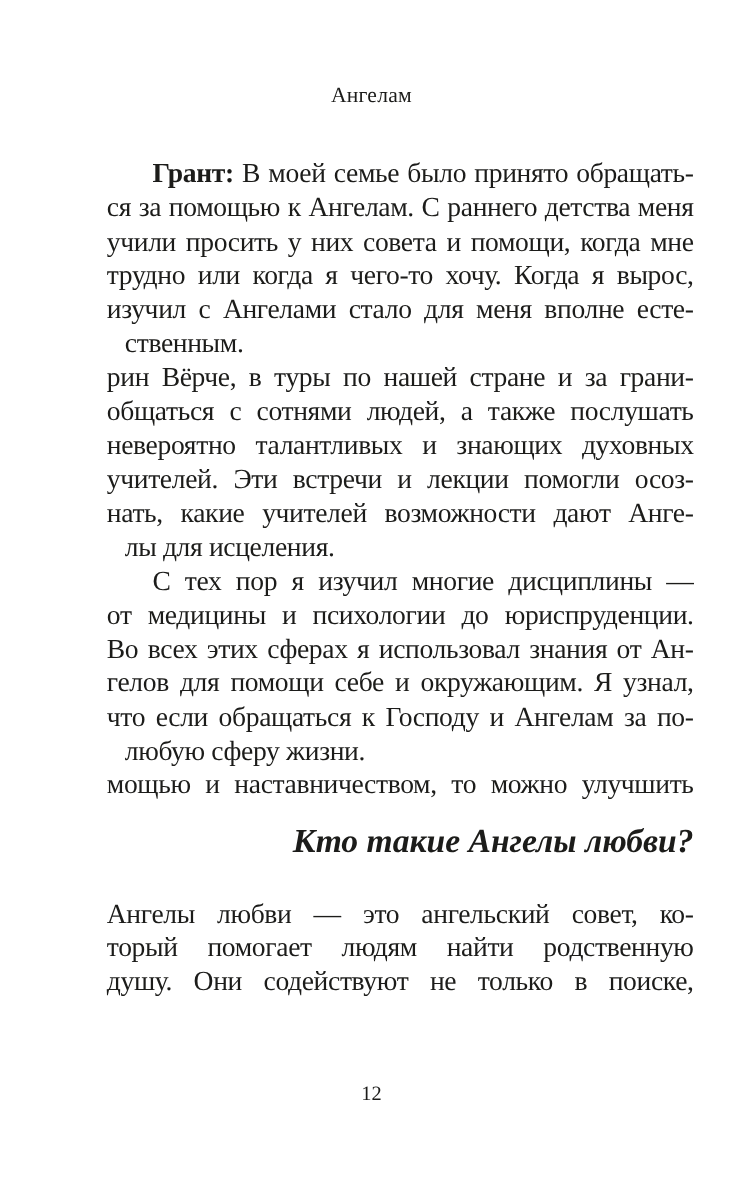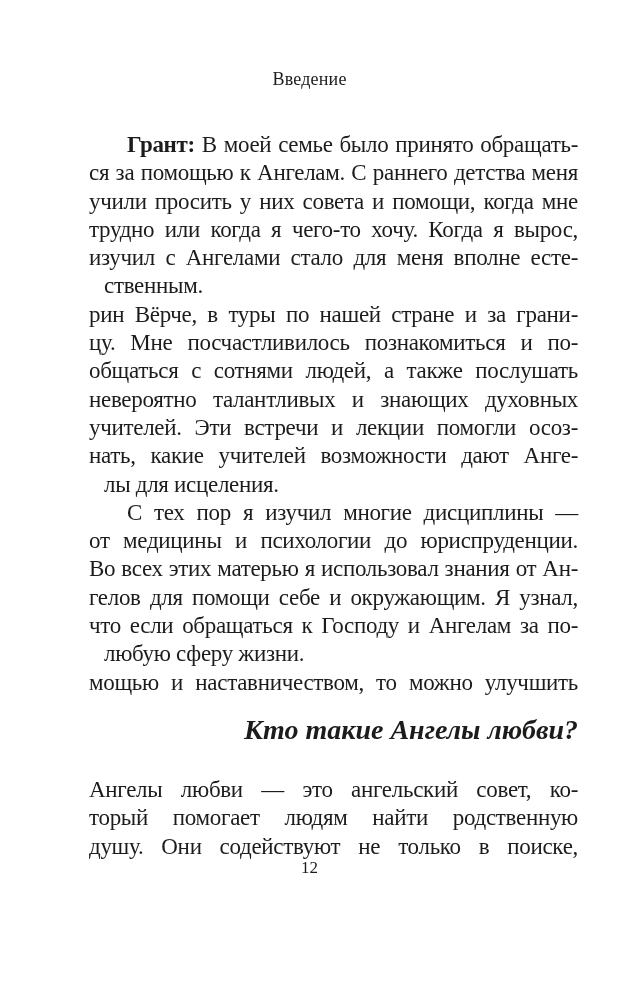--- a/index.html
+++ b/index.html
@@ -57,56 +57,55 @@
     margin: 16px 0 29px 0;
     text-align: right;
     font-size: 28px;
     line-height: 34px;
     font-weight: bold;
     font-style: italic;
     letter-spacing: 0;
   }
   .page-number {
     position: absolute;
-    top: 857px;
+    top: 901px;
     left: 0;
     width: 619px;
     text-align: center;
     font-size: 17px;
     line-height: 22px;
   }
 </style>
 </head>
 <body>
 
 <div class="page">
-  <div class="running-header">Введение</div>
+  <div class="running-header">Ангелам</div>
 
   <div class="body-text">
       <div class="paragraph">
         <div class="line indented"><b>Грант:</b> В моей семье было принято обращать-</div>
         <div class="line">ся за помощью к Ангелам. С раннего детства меня</div>
         <div class="line">учили просить у них совета и помощи, когда мне</div>
         <div class="line">трудно или когда я чего-то хочу. Когда я вырос,</div>
         <div class="line">изучил с Ангелами стало для меня вполне есте-</div>
         <div class="line last-line">ственным.</div>
       </div>
       <div class="paragraph">
         <div class="line">рин Вёрче, в туры по нашей стране и за грани-</div>
-        <div class="line">цу. Мне посчастливилось познакомиться и по-</div>
         <div class="line">общаться с сотнями людей, а также послушать</div>
         <div class="line">невероятно талантливых и знающих духовных</div>
         <div class="line">учителей. Эти встречи и лекции помогли осоз-</div>
         <div class="line">нать, какие учителей возможности дают Анге-</div>
         <div class="line last-line">лы для исцеления.</div>
       </div>
       <div class="paragraph">
         <div class="line indented">С тех пор я изучил многие дисциплины —</div>
         <div class="line">от медицины и психологии до юриспруденции.</div>
-        <div class="line">Во всех этих матерью я использовал знания от Ан-</div>
+        <div class="line">Во всех этих сферах я использовал знания от Ан-</div>
         <div class="line">гелов для помощи себе и окружающим. Я узнал,</div>
         <div class="line">что если обращаться к Господу и Ангелам за по-</div>
         <div class="line last-line">любую сферу жизни.</div>
         <div class="line">мощью и наставничеством, то можно улучшить</div>
       </div>
       <div class="section-heading">Кто такие Ангелы любви?</div>
       <div class="paragraph">
         <div class="line">Ангелы любви — это ангельский совет, ко-</div>
         <div class="line">торый помогает людям найти родственную</div>
         <div class="line">душу. Они содействуют не только в поиске,</div>

